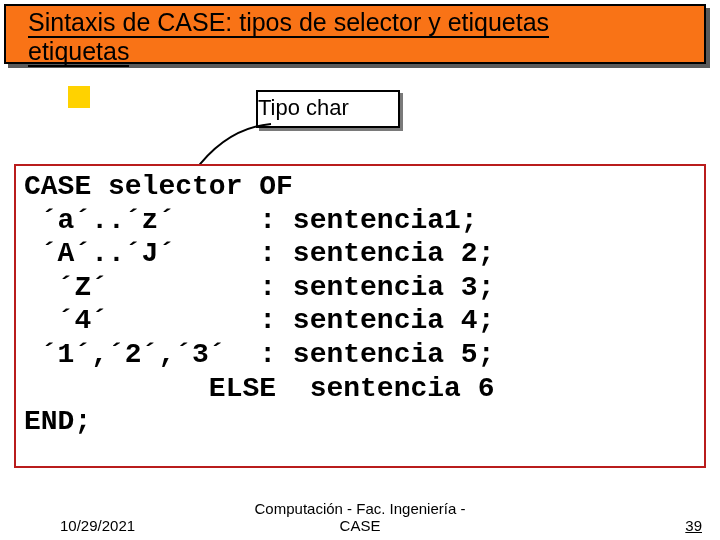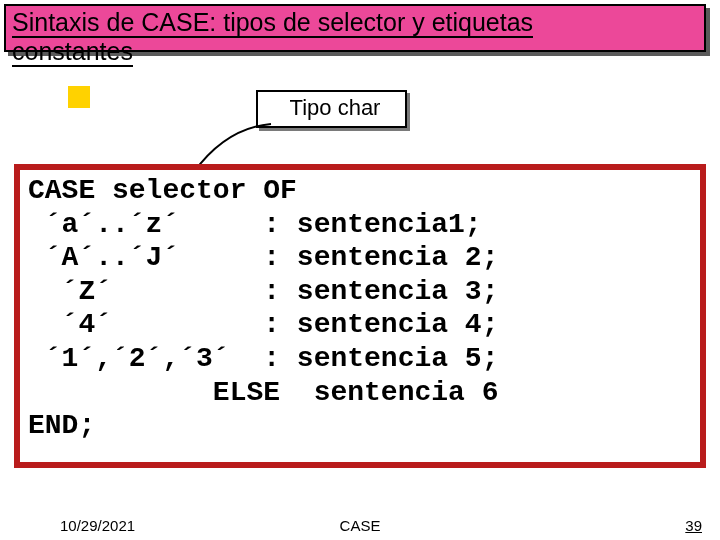--- a/index.html
+++ b/index.html
@@ -10,25 +10,25 @@
     background: #ffffff;
     font-family: Arial, sans-serif;
     position: relative;
     overflow: hidden;
   }
   .title-box {
     position: absolute;
     top: 4px;
     left: 4px;
     width: 702px;
-    height: 48px;
-    background: #ec4899;
+    height: 60px;
+    background: #f97316;
     border: 2px solid #000;
     box-shadow: 4px 4px 0 #5a5a5a;
-    padding: 2px 6px;
+    padding: 2px 22px;
     box-sizing: border-box;
   }
   .title-text {
     font-size: 25px;
     line-height: 1.15;
   }
   .title-underline {
     border-bottom: 2px solid #000;
     display: inline;
   }
@@ -43,39 +43,37 @@
   .label-box {
     position: absolute;
     top: 90px;
     left: 256px;
     width: 140px;
     height: 34px;
     background: #fff;
     border: 2px solid #000;
     box-shadow: 3px 3px 0 #7a7a7a;
     font-size: 22px;
-    text-align: center;
     line-height: 32px;
-    padding-left: 7px;
   }
   .connector {
     position: absolute;
     top: 122px;
     left: 186px;
     width: 90px;
     height: 55px;
   }
   .code-box {
     position: absolute;
     top: 164px;
     left: 14px;
     width: 692px;
     height: 304px;
     background: #fff;
-    border: 6px solid #b91c1c;
+    border: 2px solid #b91c1c;
     box-sizing: border-box;
     padding: 4px 8px;
   }
   .code-box pre {
     margin: 0;
     font-family: "Courier New", monospace;
     font-weight: bold;
     font-size: 28px;
     line-height: 1.2;
     white-space: pre;
@@ -108,21 +106,21 @@
     bottom: 0;
     text-decoration: underline;
   }
 </style>
 </head>
 <body>
 
 <div class="title-box">
   <div class="title-text">
     <span class="title-underline">Sintaxis de CASE: tipos de selector y etiquetas</span><br>
-    <span class="title-underline">constantes</span>
+    <span class="title-underline">etiquetas</span>
   </div>
 </div>
 
 <div class="bullet"></div>
 
 <div class="label-box">Tipo char</div>
 
 <svg class="connector" viewBox="0 0 90 55">
   <path d="M 85 2 Q 40 6 8 50" stroke="#000" stroke-width="2" fill="none"></path>
 </svg>
@@ -134,17 +132,17 @@
 <span>  ´Z´         : sentencia 3;</span>
 <span>  ´4´         : sentencia 4;</span>
 <span> ´1´,´2´,´3´  : sentencia 5;</span>
 <span>           ELSE  sentencia 6</span>
 <span>END;</span></pre>
 </div>
 
 <div class="footer">
   <div class="footer-date">10/29/2021</div>
   <div class="footer-center">
-    <br>
+    <span>Computación - Fac. Ingeniería -</span><br>
     <span>CASE</span>
   </div>
   <div class="footer-num">39</div>
 </div>
 
 </body></html>

